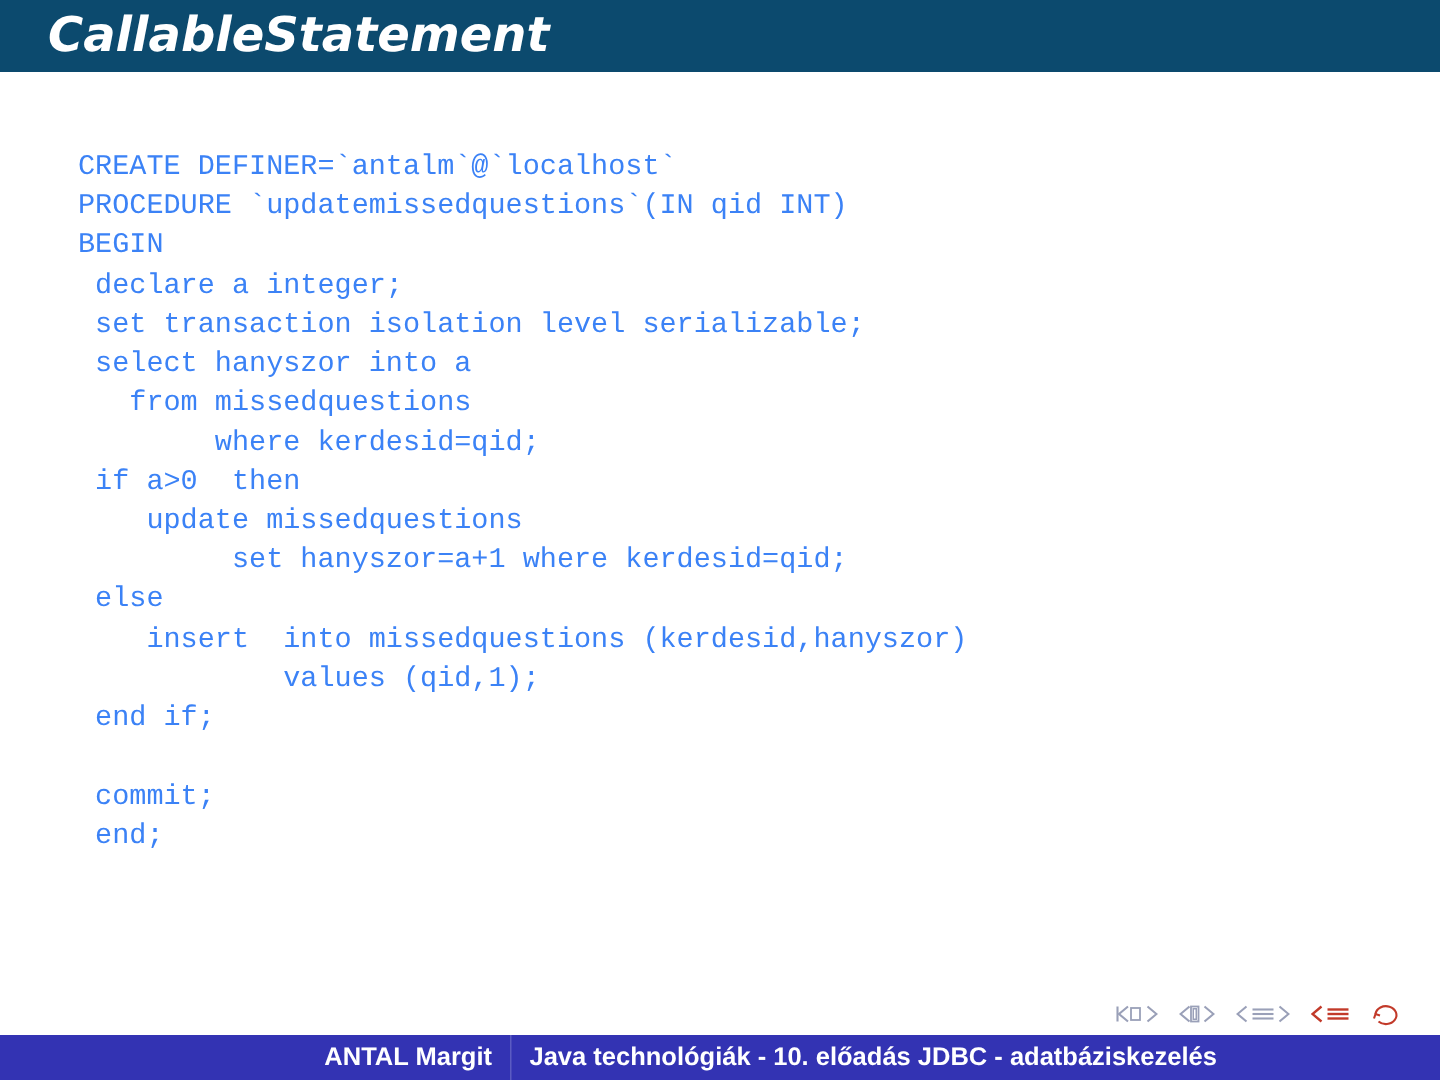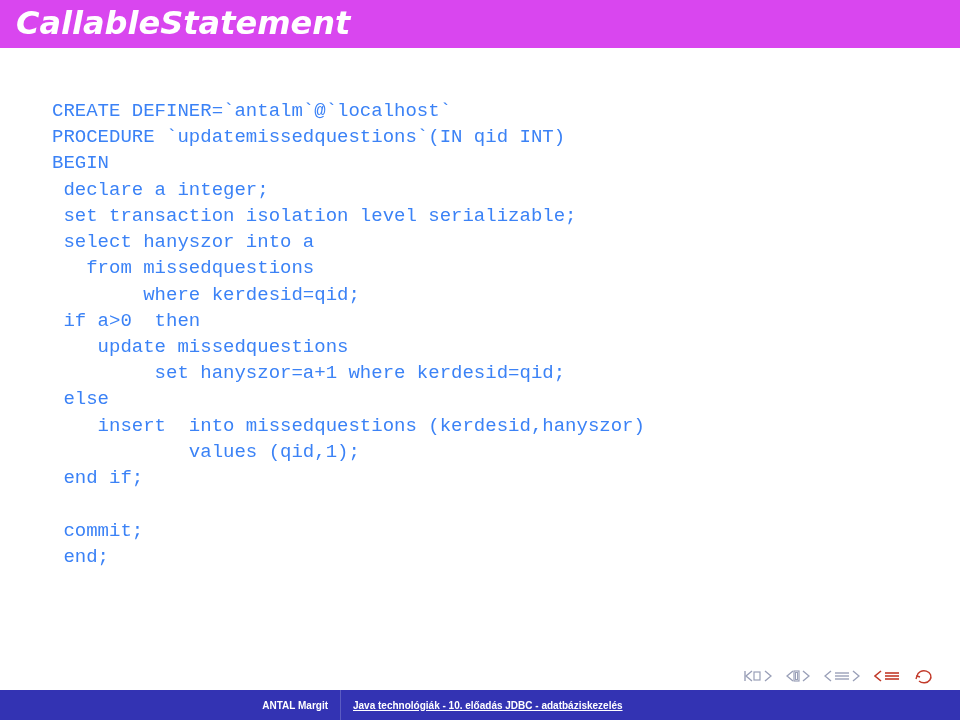--- a/index.html
+++ b/index.html
@@ -1,24 +1,24 @@
 <!DOCTYPE html>
 <html><head>
 <meta charset="utf-8">
 <style>
   * { margin: 0; padding: 0; box-sizing: border-box; }
   html, body { width: 960px; height: 720px; background: #fff; font-family: sans-serif; overflow: hidden; }
   .slide { width: 960px; height: 720px; position: relative; background: #fff; }
-  .title-bar { background: #d946ef; padding: 4px 16px 6px; }
+  .title-bar { background: #0c4a6e; padding: 4px 32px 6px; }
   .title-bar h1 { color: #fff; font-weight: bold; font-size: 32px; font-style: italic; font-family: "DejaVu Sans", Arial, sans-serif; }
   .content { padding: 50px 52px 0; font-family: "Courier New", monospace; font-size: 19px; line-height: 1.38; color: #3b82f6; }
-  .footer { position: absolute; bottom: 0; left: 0; right: 0; height: 30px; background: #3333b3; color: #fff; font-size: 10px; display: flex; align-items: center; }
+  .footer { position: absolute; bottom: 0; left: 0; right: 0; height: 30px; background: #3333b3; color: #fff; font-size: 17px; display: flex; align-items: center; }
   .footer .left { flex: 0 0 340px; text-align: right; padding-right: 12px; font-weight: bold; }
   .footer .sep { width: 1px; height: 30px; background: rgba(255,255,255,0.2); }
-  .footer .right { flex: 1; padding-left: 12px; font-weight: bold; text-decoration: underline; }
+  .footer .right { flex: 1; padding-left: 12px; font-weight: bold; }
   .nav-icons { position: absolute; bottom: 36px; right: 26px; display: flex; align-items: center; gap: 14px; }
   .nav-icons .grp { display: flex; align-items: center; gap: 2px; }
   .nav-icons svg { display: block; }
   .arrow { fill: none; stroke: #9aa0b8; stroke-width: 1.4; }
   .arrow-red { fill: none; stroke: #c23a2a; stroke-width: 1.6; }
   .bar { stroke: #9aa0b8; stroke-width: 1.4; }
   .circ { stroke: #c23a2a; fill: none; stroke-width: 1.4; }
   pre { white-space: pre; font-family: inherit; }
 </style>
 </head>

